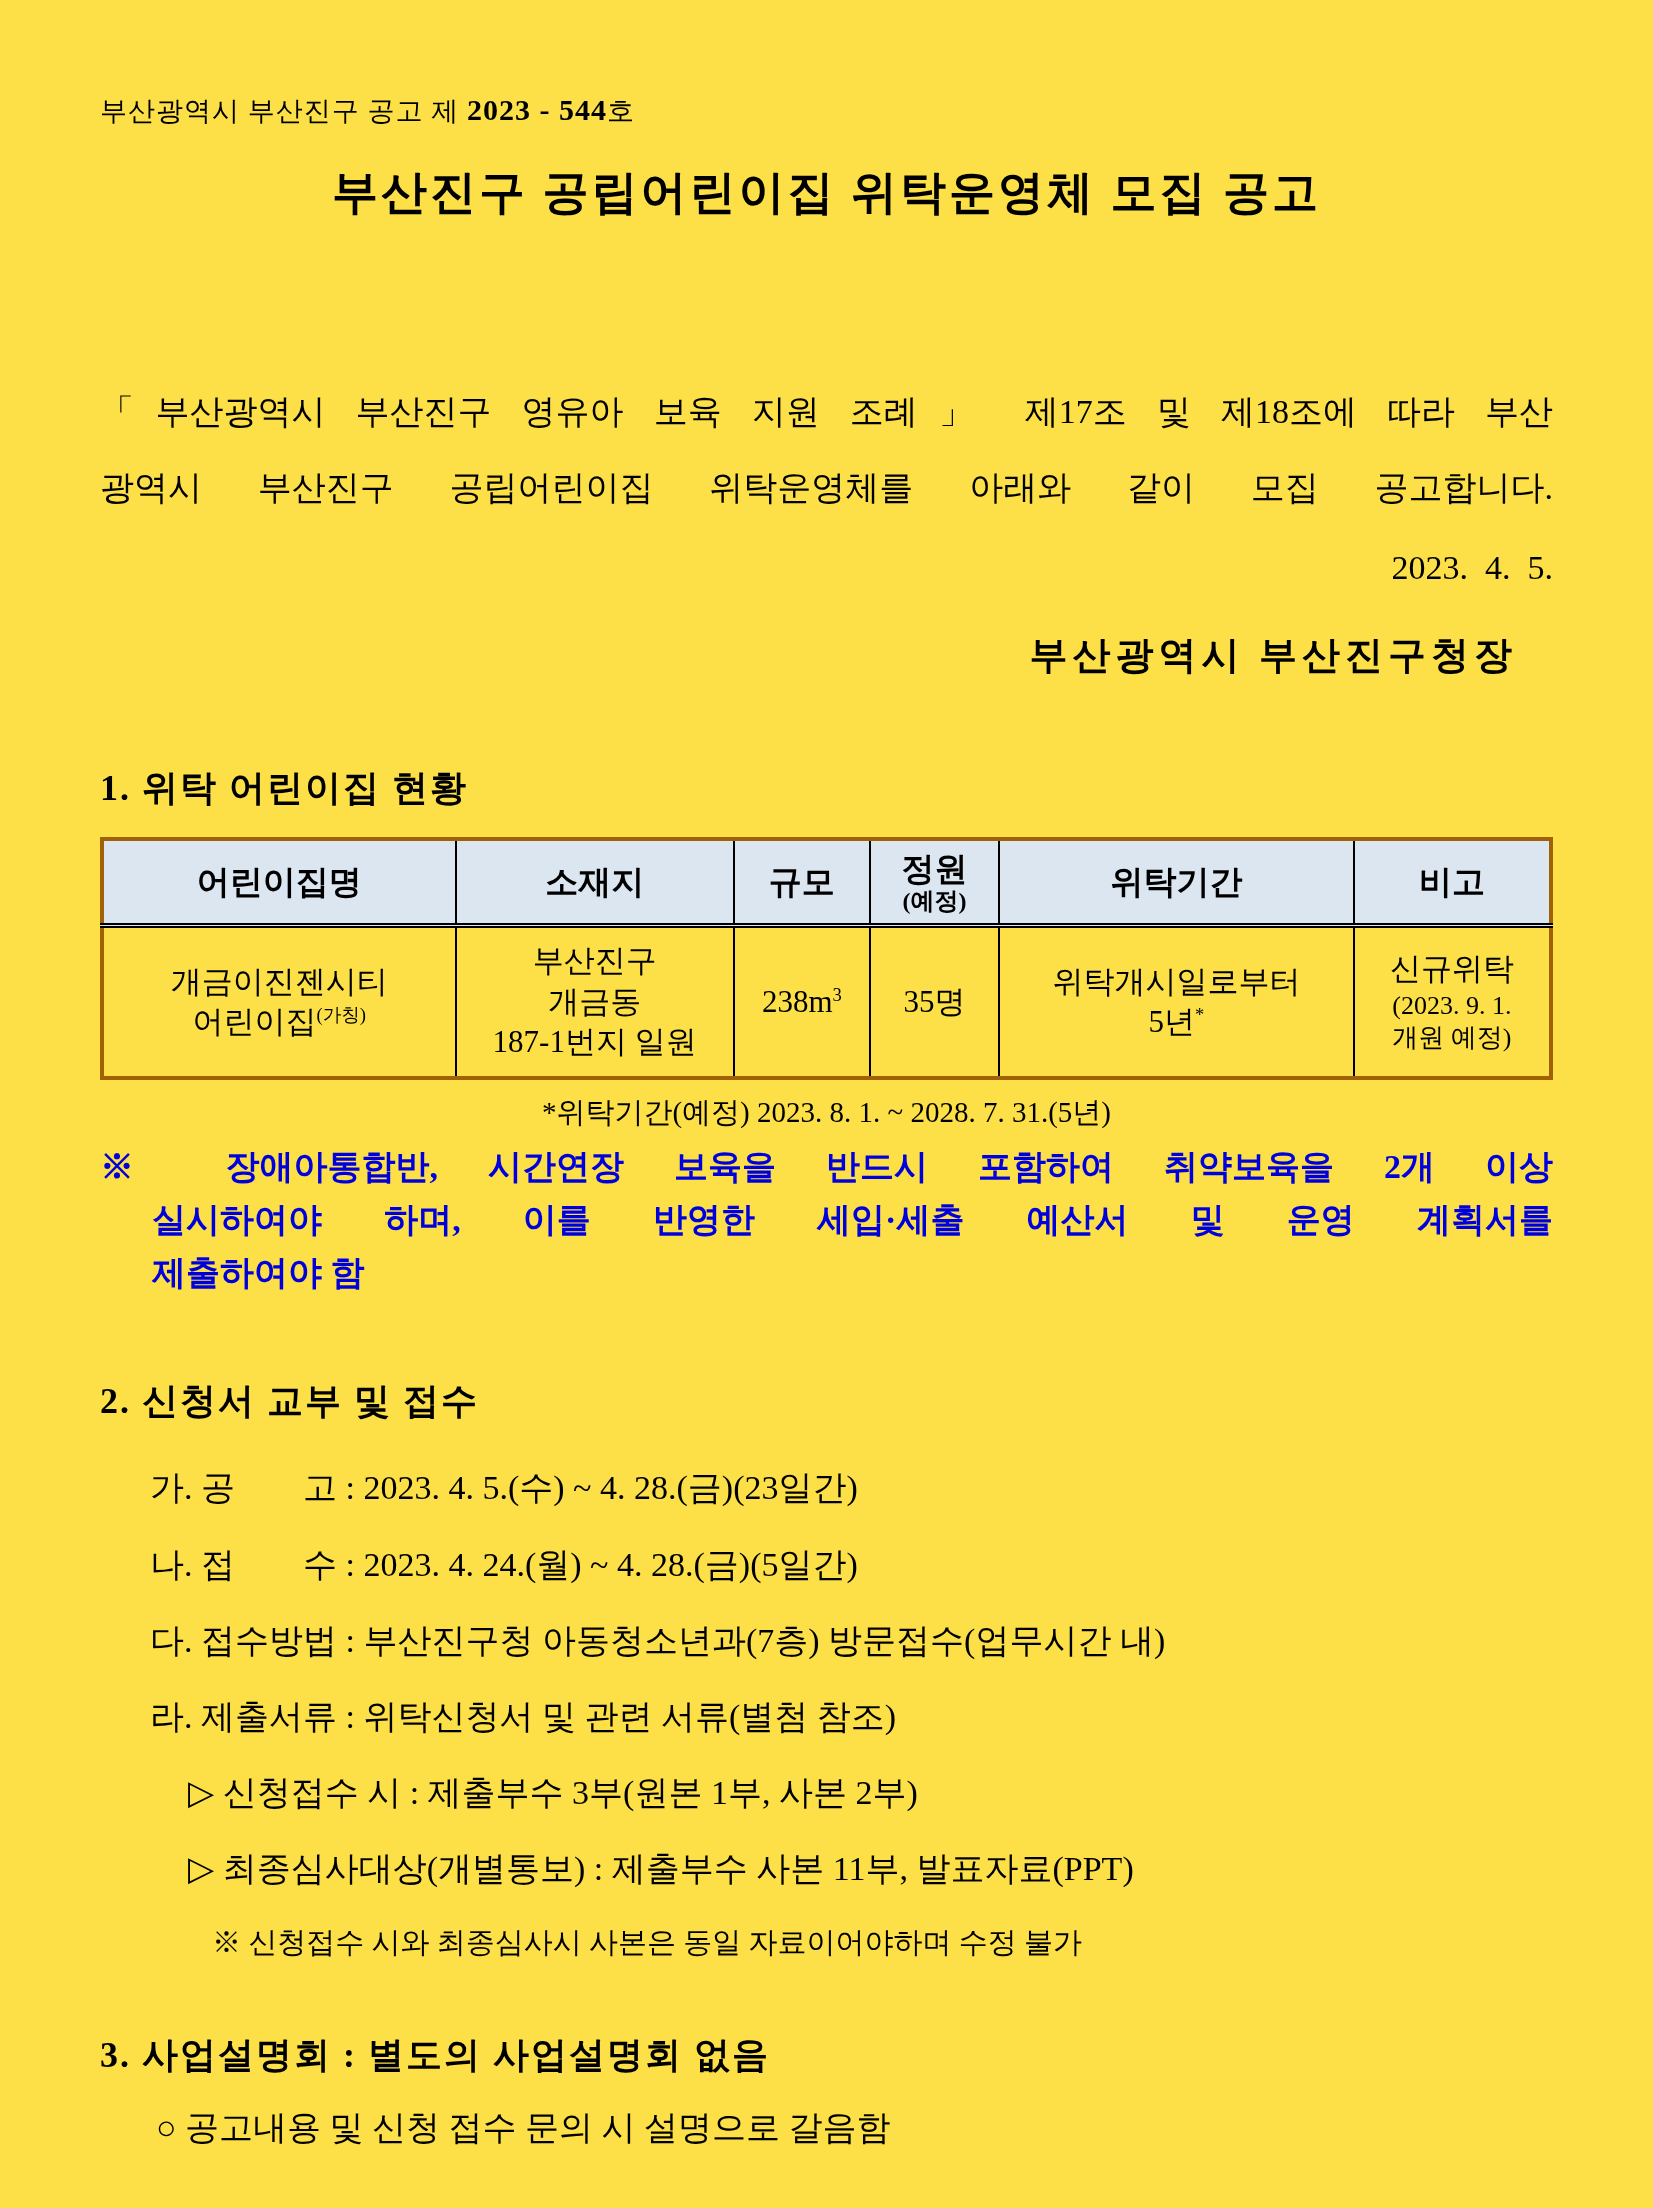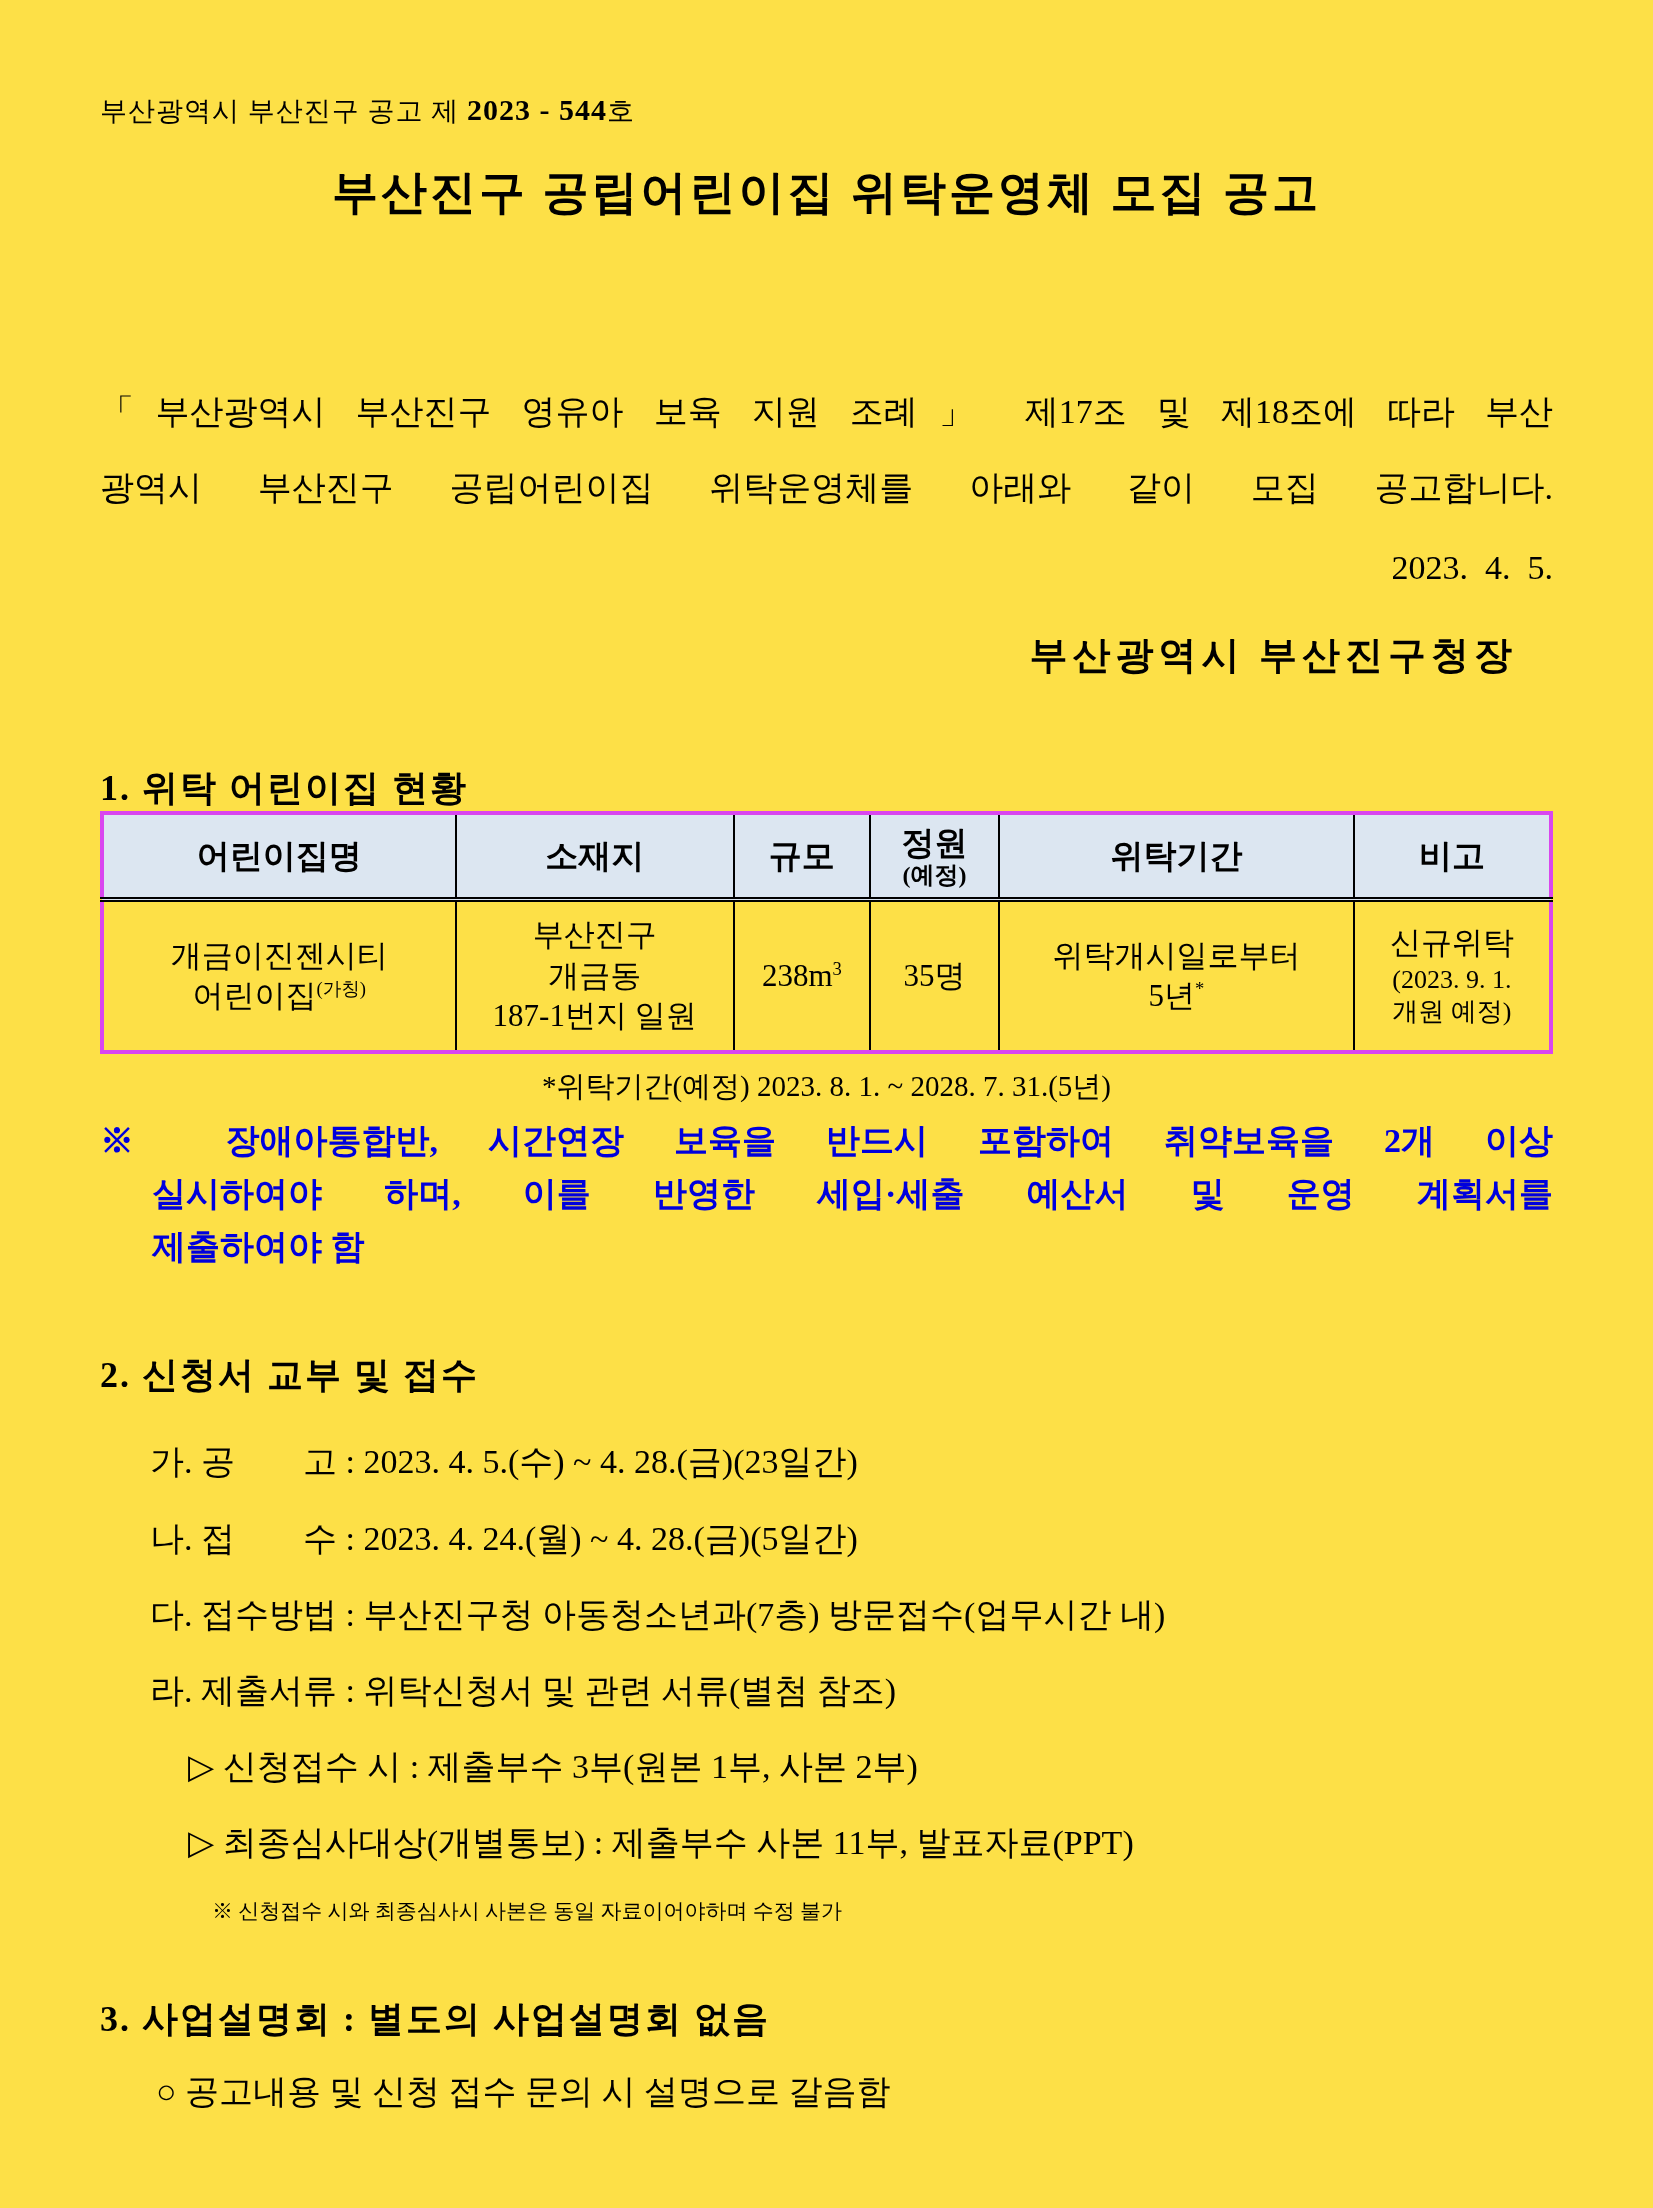--- a/index.html
+++ b/index.html
@@ -14,42 +14,42 @@
   .doc-title{margin-top:34px;text-align:center;font-size:46px;font-weight:bold;letter-spacing:3px;}
   .intro{margin-top:150px;font-size:34px;line-height:2.24;}
   .stretch{text-align:justify;text-align-last:justify;}
   .date-line{margin-top:20px;text-align:right;font-size:34px;line-height:1.3;white-space:pre-wrap;}
   .signer-line{margin-top:40px;text-align:right;font-size:38px;font-weight:bold;letter-spacing:5px;padding-right:36px;line-height:1.3;}
   .sec-heading{font-size:36px;font-weight:bold;letter-spacing:2px;line-height:1.25;}
   .h1{margin-top:86px;}
   .h2{margin-top:80px;}
   .h3{margin-top:72px;}
   table.facility{
-    width:100%;border-collapse:collapse;
-    border:4px solid #d946ef;table-layout:fixed;
+    width:100%;border-collapse:collapse;margin-top:26px;
+    border:4px solid #a16207;table-layout:fixed;
   }
   table.facility th{
     background:#dce6f1;border:2px solid #000;border-bottom:5px double #000;
     font-size:33px;font-weight:bold;padding:10px 2px;line-height:1.1;
     height:86px;box-sizing:border-box;vertical-align:middle;
   }
   table.facility th .sub{display:block;font-size:24px;font-weight:bold;line-height:1;margin-top:2px;}
   table.facility td{
     border:2px solid #000;font-size:31px;text-align:center;vertical-align:middle;
     padding:8px 2px;line-height:1.3;height:152px;box-sizing:border-box;
   }
   table.facility td .small{font-size:26px;line-height:1.25;display:block;}
   sup{font-size:0.6em;}
   .footnote{margin-top:14px;text-align:center;font-size:29px;line-height:1.3;}
   .blue-note{margin-top:10px;color:#0000dd;font-weight:bold;font-size:34px;line-height:1.55;}
   .blue-note .cont{padding-left:52px;}
   .items{margin-top:42px;font-size:34px;}
   .item{padding-left:50px;margin-bottom:32px;line-height:1.3;white-space:pre-wrap;}
   .sub-item{padding-left:88px;margin-bottom:32px;line-height:1.3;white-space:pre-wrap;}
-  .small-note{padding-left:112px;margin-bottom:0;font-size:21px;line-height:1.3;white-space:pre-wrap;}
+  .small-note{padding-left:112px;margin-bottom:0;font-size:29px;line-height:1.3;white-space:pre-wrap;}
   .circle-item{margin-top:28px;padding-left:56px;font-size:34px;line-height:1.3;white-space:pre-wrap;}
 </style>
 </head>
 <body>
 
 <div class="page">
 
   <div class="notice-no"><span>부산광역시 부산진구 공고 제 </span><span class="num">2023 - 544</span><span>호</span></div>
 
   <div class="doc-title">부산진구 공립어린이집 위탁운영체 모집 공고</div>

